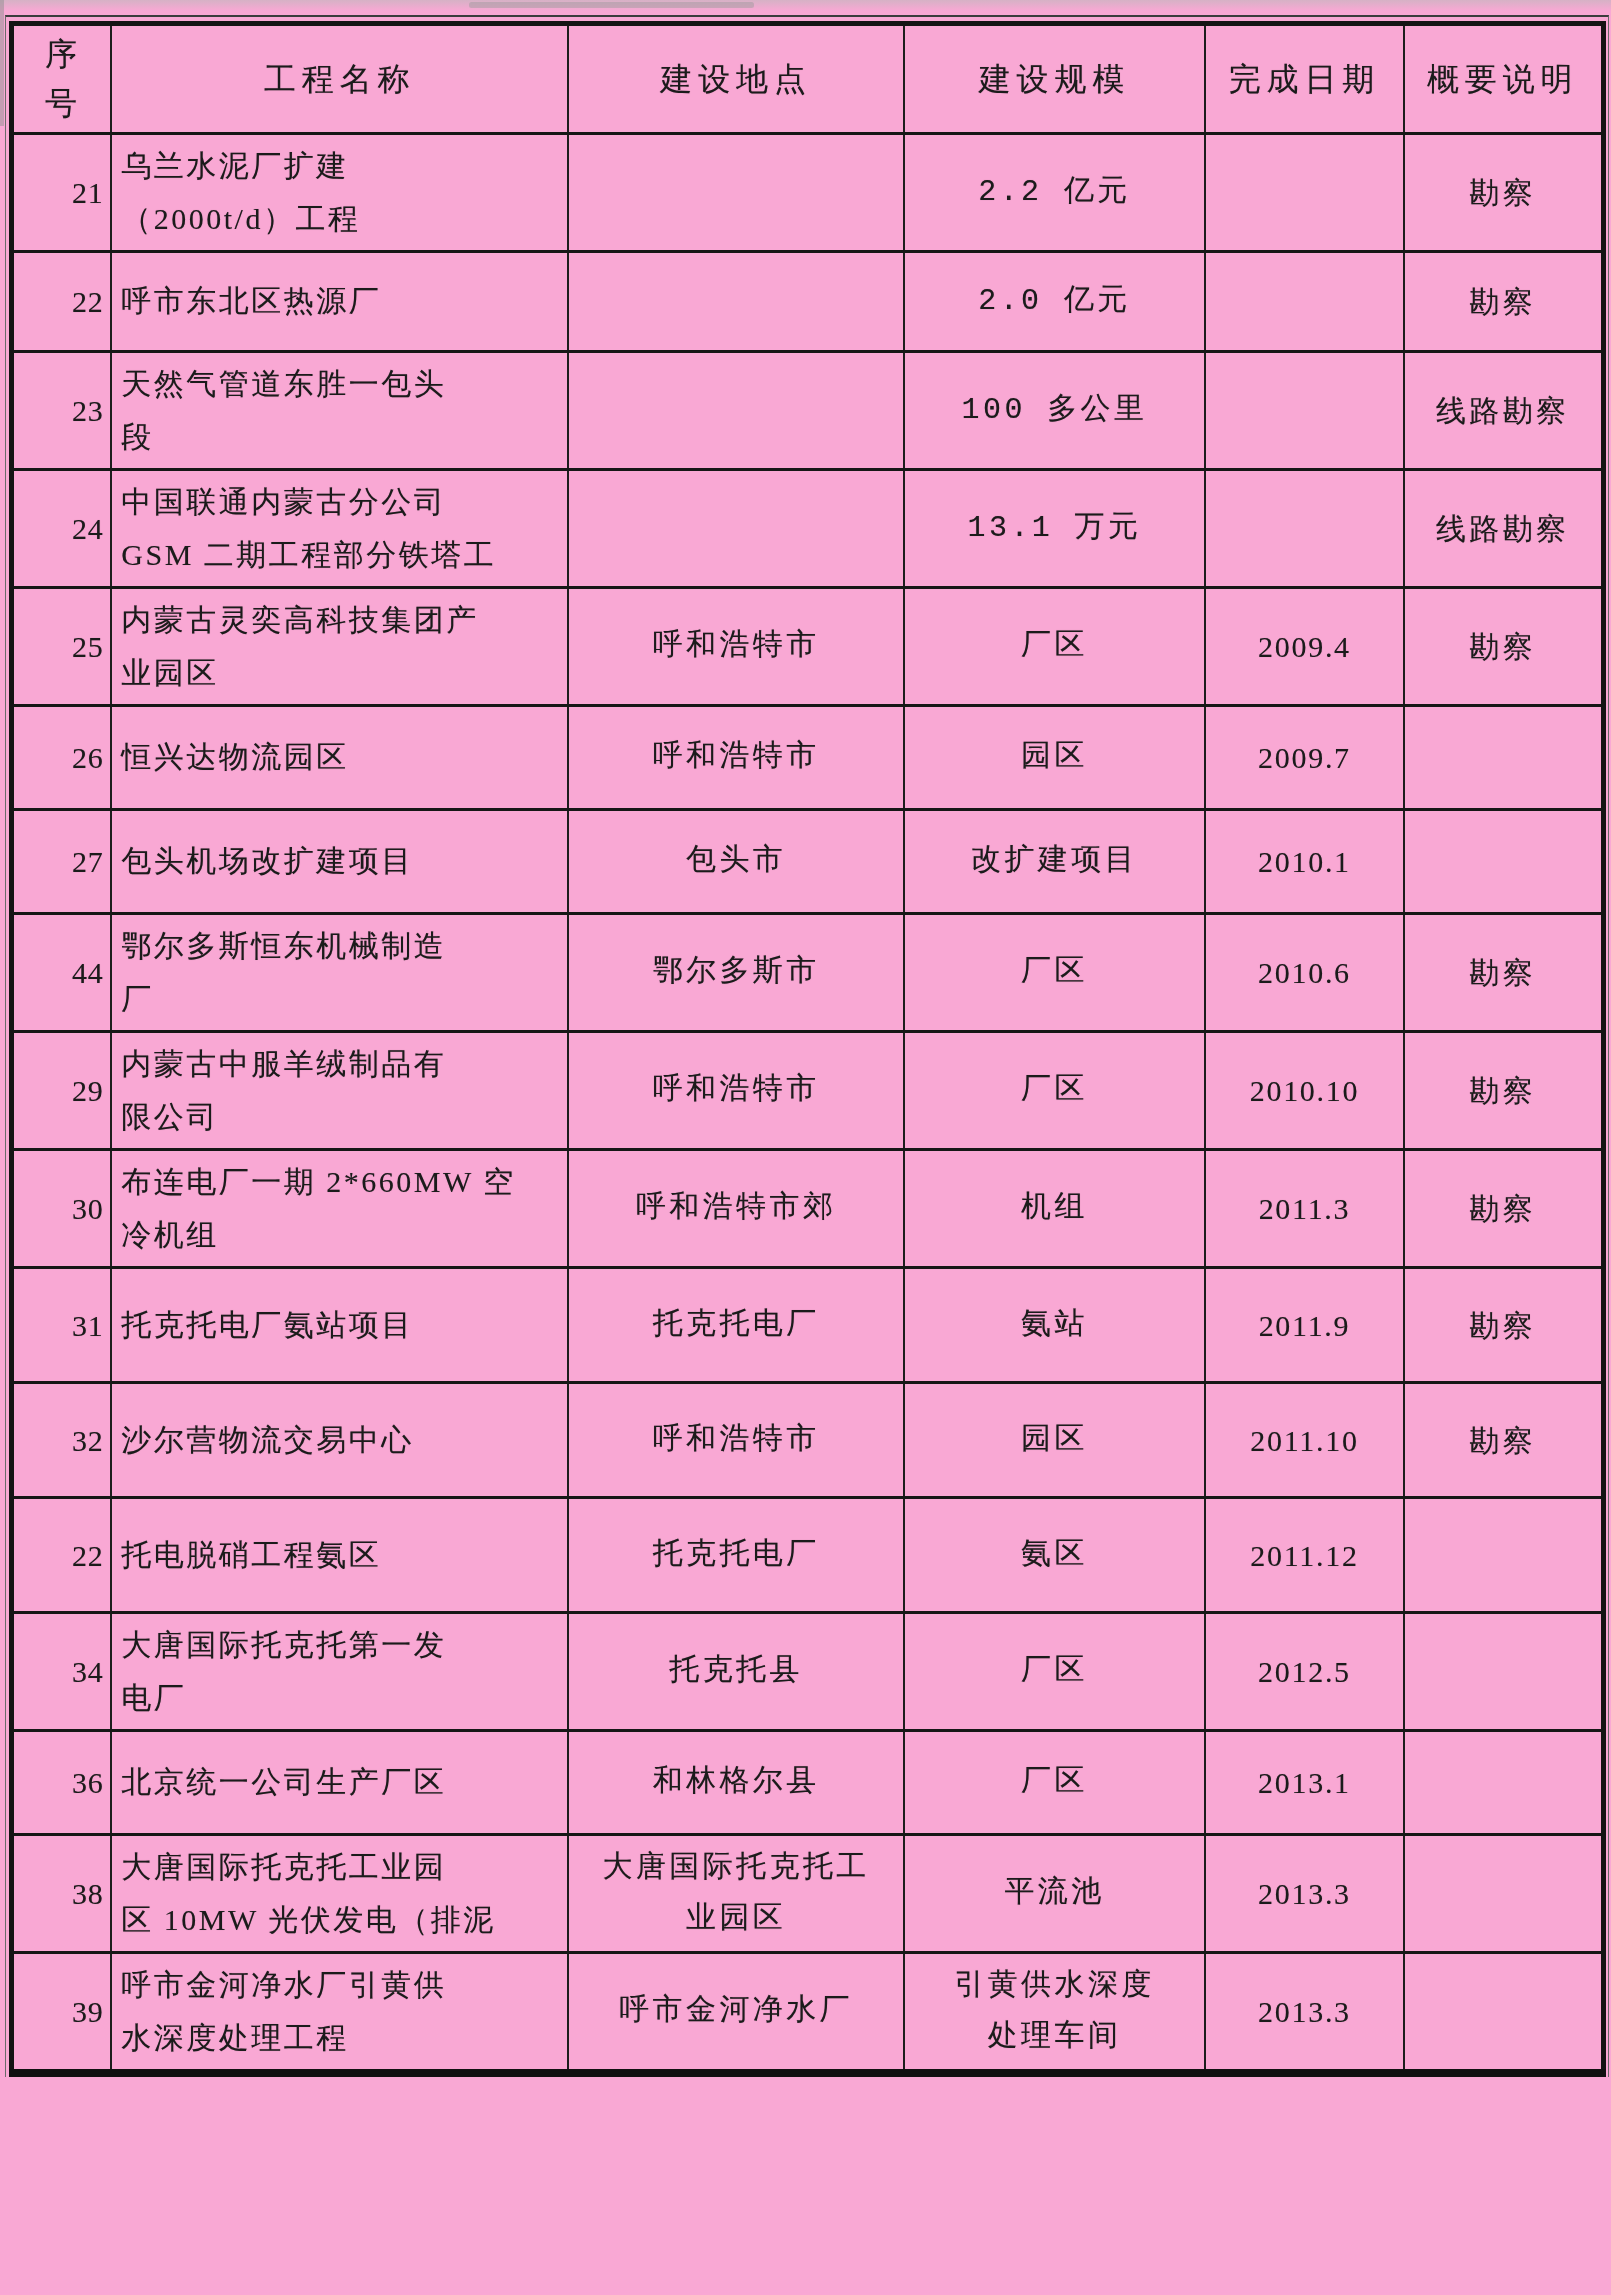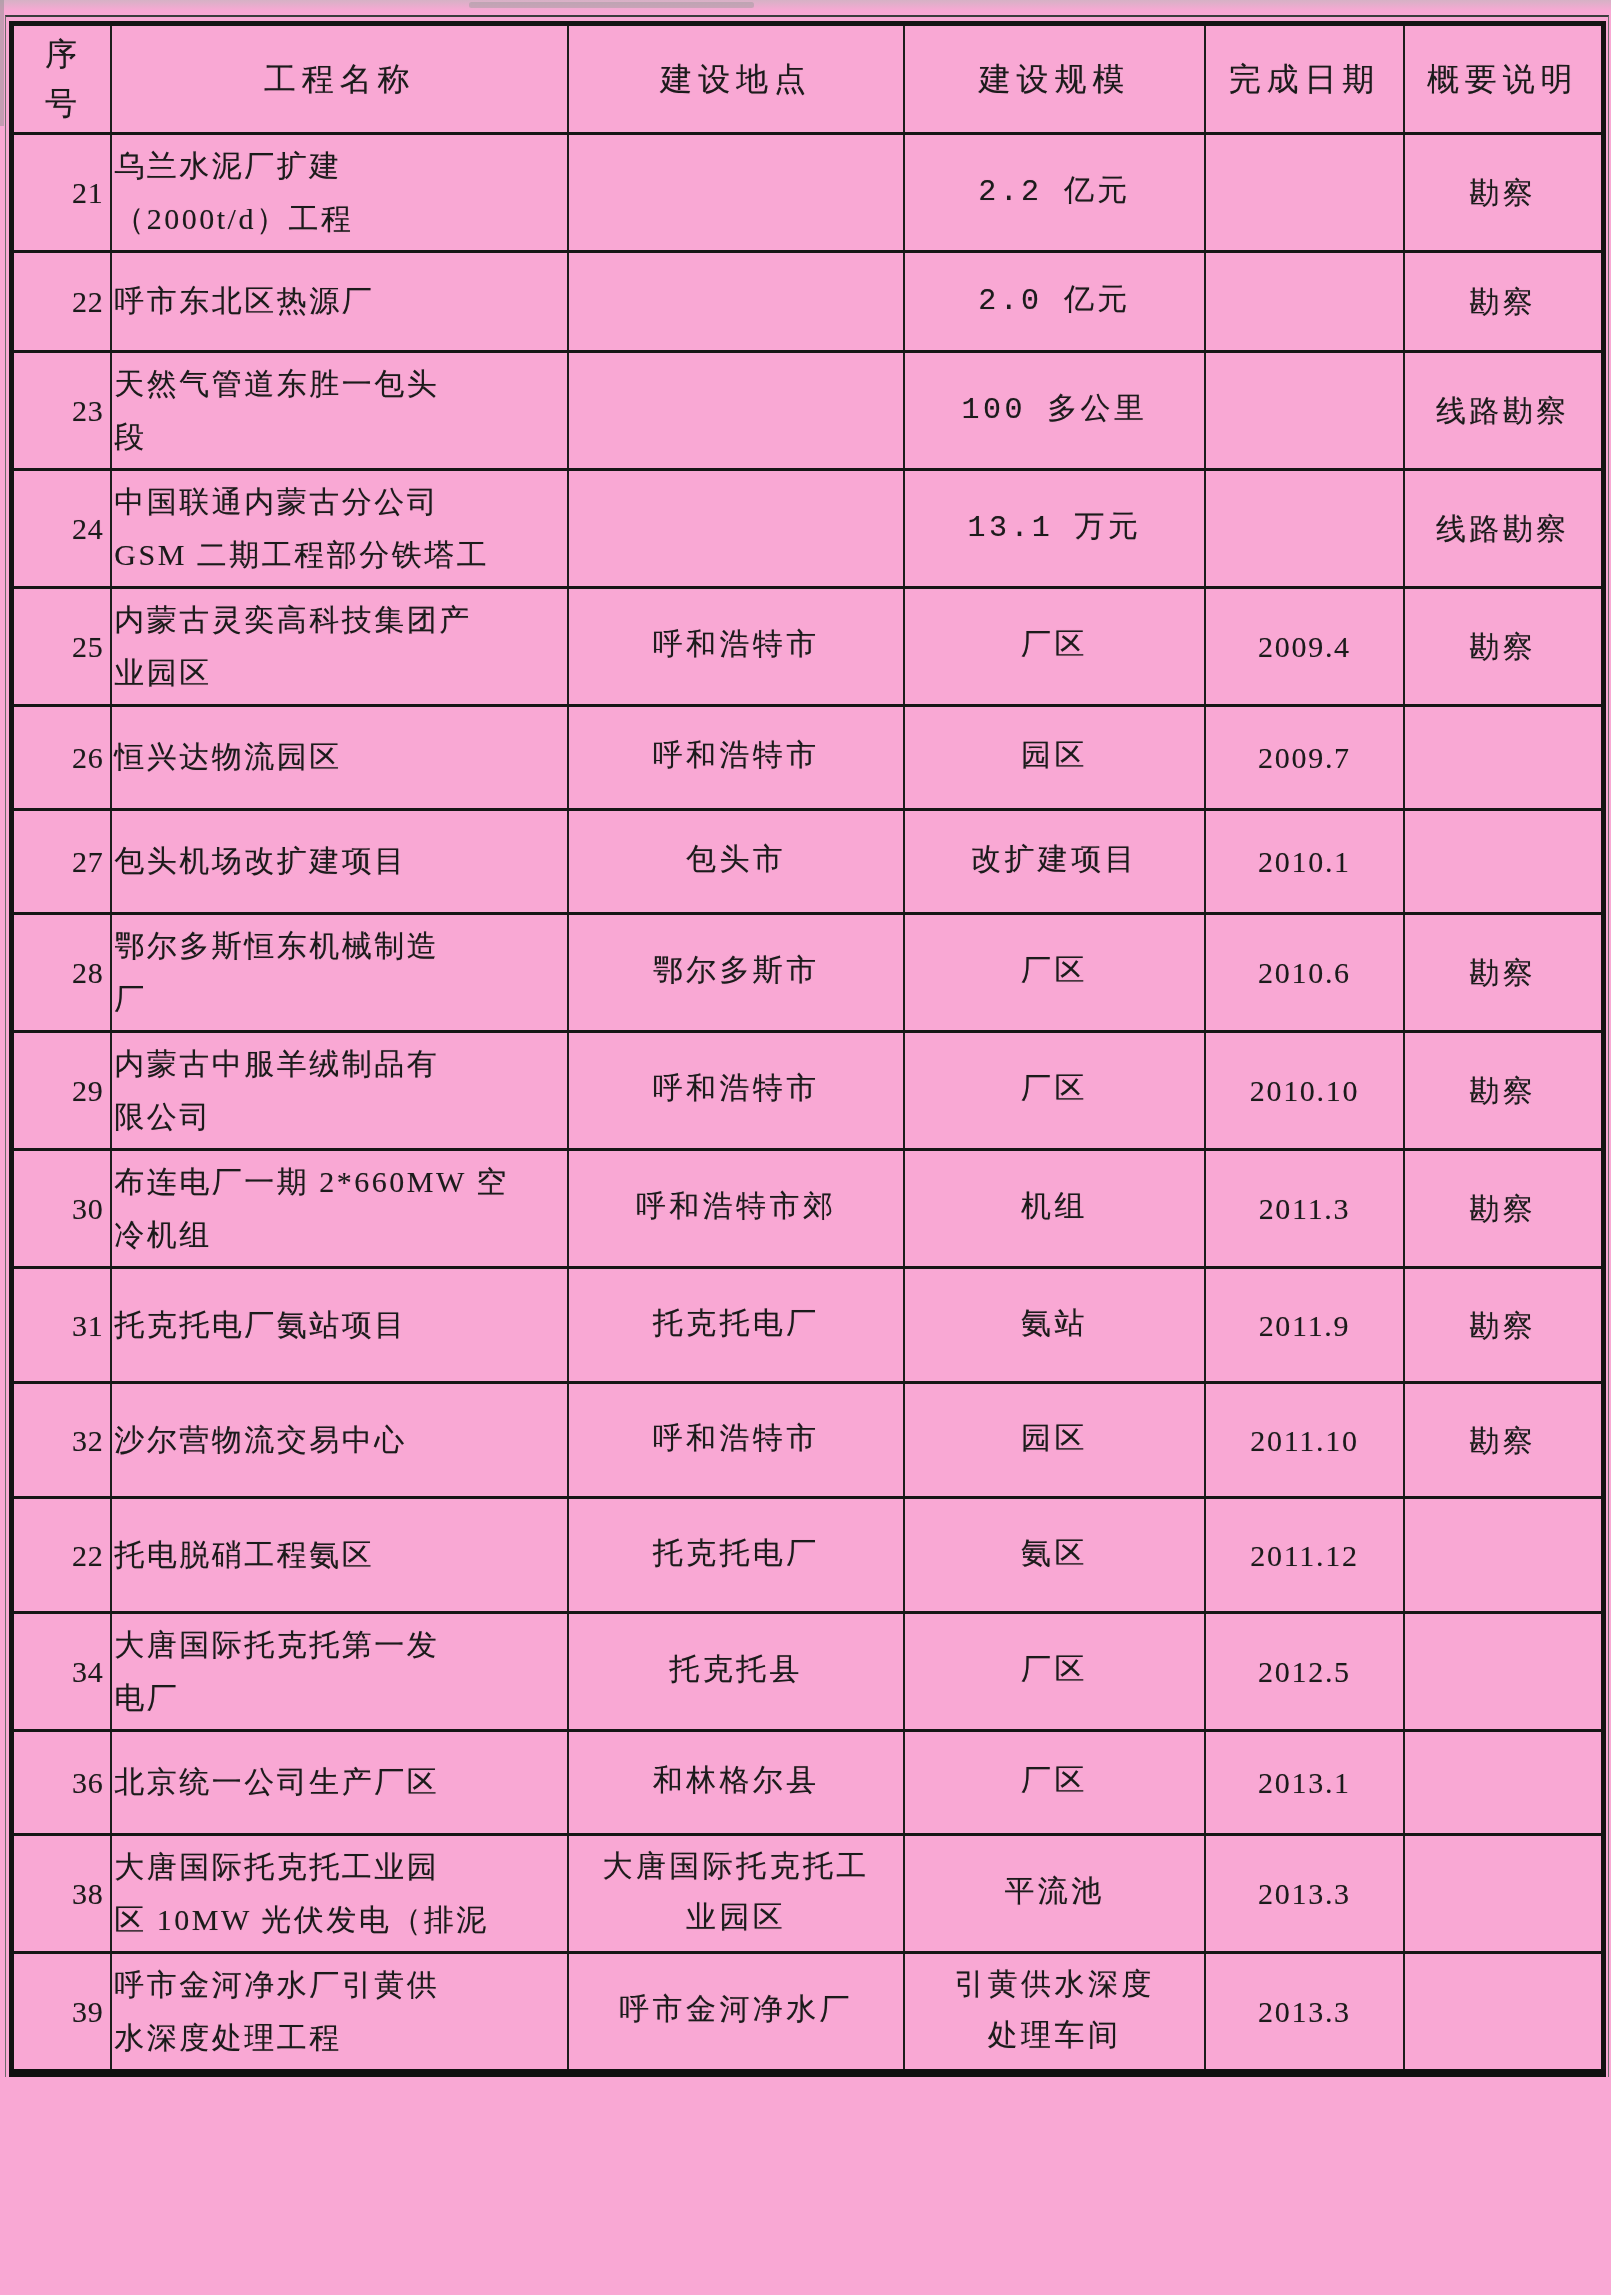--- a/index.html
+++ b/index.html
@@ -46,21 +46,21 @@
     text-shadow:0 0 0.8px rgba(20,20,20,.35);
   }
   th{
     font-weight:normal;
     font-size:32px;
     letter-spacing:5.9px;
   }
   th.col-serial{letter-spacing:1.7px;word-break:break-all;padding:3.4px 23.5px;line-height:1.55;}
   td.cell-name{
     text-align:left;
-    padding-left:2px;
+    padding-left:9px;
     padding-right:8.4px;
     white-space:pre-line;
     letter-spacing:2.5px;
     line-height:1.75;
   }
   td.cell-loc,td.cell-scale{white-space:pre-line;letter-spacing:3.4px;font-family:Liberation Mono, monospace;}
   td.cell-date{letter-spacing:1.7px;}
   td.cell-serial{letter-spacing:0.8px;text-align:right;}
 </style>
 </head>
@@ -146,21 +146,21 @@
         </tr>
         <tr style="height:104px">
           <td class="cell-serial">27</td>
           <td class="cell-name">包头机场改扩建项目</td>
           <td class="cell-loc">包头市</td>
           <td class="cell-scale">改扩建项目</td>
           <td class="cell-date">2010.1</td>
           <td class="cell-remark"></td>
         </tr>
         <tr style="height:108px">
-          <td class="cell-serial">28</td>
+          <td class="cell-serial">44</td>
           <td class="cell-name">鄂尔多斯恒东机械制造
 厂</td>
           <td class="cell-loc">鄂尔多斯市</td>
           <td class="cell-scale">厂区</td>
           <td class="cell-date">2010.6</td>
           <td class="cell-remark">勘察</td>
         </tr>
         <tr style="height:108px">
           <td class="cell-serial">29</td>
           <td class="cell-name">内蒙古中服羊绒制品有

